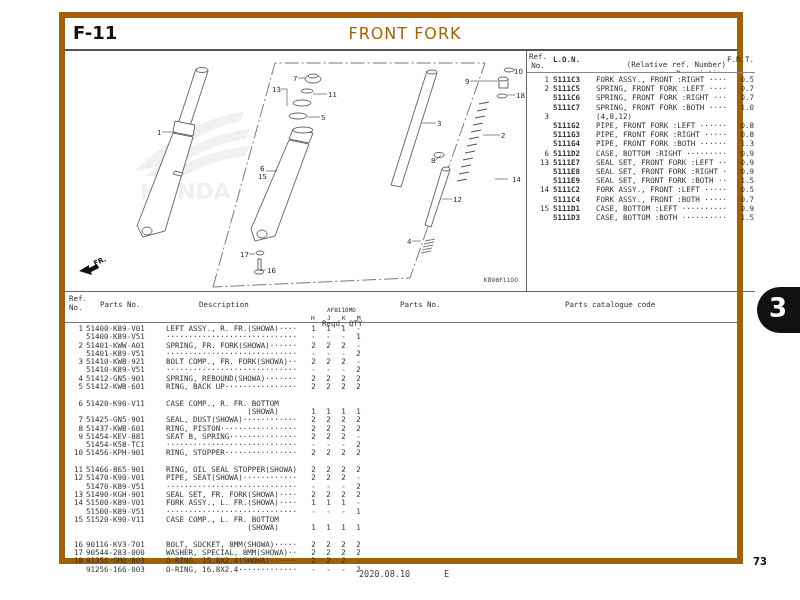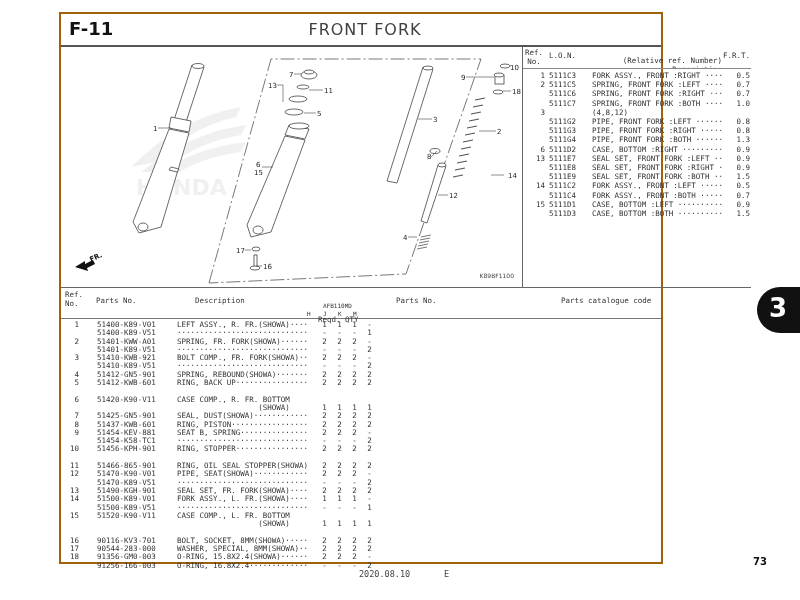--- a/index.html
+++ b/index.html
@@ -1,38 +1,38 @@
 <!DOCTYPE html>
 <html><head>
 <meta charset="utf-8">
 <style>
   html, body { margin:0; padding:0; background:#ffffff; }
   body { width:800px; height:600px; position:relative; overflow:hidden; font-family:"DejaVu Sans Mono", monospace; color:#333; }
-  .frame { position:absolute; left:59px; top:12px; width:604px; height:552px; border:2px solid #a16207; box-sizing:border-box; }
+  .frame { position:absolute; left:59px; top:12px; width:684px; height:552px; border:6px solid #a16207; box-sizing:border-box; }
   .hdr { position:absolute; left:0; top:0; width:100%; height:33px; border-bottom:2px solid #555; box-sizing:border-box; }
   .sec-code { position:absolute; left:8px; top:4px; font-family:"DejaVu Sans", sans-serif; font-weight:bold; font-size:18px; color:#111; }
-  .title { position:absolute; left:8px; right:0; top:6px; text-align:center; font-family:"DejaVu Sans", sans-serif; font-size:16px; letter-spacing:1px; color:#404040; }
+  .title { position:absolute; left:8px; right:0; top:6px; text-align:center; font-family:"DejaVu Sans", sans-serif; font-size:16px; letter-spacing:1px; color:#a16207; }
   .diagram { position:absolute; left:0; top:33px; width:462px; height:241px; border-right:1.5px solid #666; border-bottom:1.5px solid #666; box-sizing:border-box; }
   .ref-panel { position:absolute; left:462px; top:33px; width:228px; height:241px; border-bottom:1.5px solid #666; box-sizing:border-box; font-size:7.5px; line-height:9.2px; }
   .ref-head { display:flex; border-bottom:1px solid #888; height:22px; padding:2px 0 0 0; box-sizing:border-box; }
   .ref-head div { font-size:7.5px; color:#333; line-height:8.5px; }
   .ref-row { display:flex; white-space:pre; }
   .c-no { width:22px; text-align:right; }
-  .c-lon { width:40px; padding-left:4px; }
+  .c-lon { width:40px; padding-left:4px;font-weight:bold; }
   .c-desc { width:130px; padding-left:3px; overflow:hidden; }
   .c-frt { width:28px; text-align:right; }
   .fig-code { position:absolute; right:8px; bottom:8px; font-family:"DejaVu Sans", sans-serif; font-size:6px; color:#444; }
   .parts { position:absolute; left:0; top:274px; width:100%; }
   .p-head { position:relative; height:30px; border-bottom:1.5px solid #777; font-size:7.5px; }
   .p-head span { position:absolute; color:#333; }
   .p-body { padding-top:2px; font-size:7.5px; line-height:8.3px; }
   .p-row { display:flex; white-space:pre; height:8.3px; }
   .p-row.gap { height:8.3px; }
   .p-ref { width:18px; text-align:right; }
-  .p-num { width:78px; padding-left:18px; }
+  .p-num { width:78px; padding-left:3px; }
   .p-desc { width:140px; padding-left:2px; overflow:hidden; }
   .p-q { width:15px; text-align:center; }
   .tab3 { position:absolute; left:757px; top:287px; width:50px; height:46px; background:#111; border-radius:23px 0 0 23px; }
   .tab3 span { position:absolute; left:12px; top:6px; color:#fff; font-family:"DejaVu Sans", sans-serif; font-weight:bold; font-size:26px; }
   .pageno { position:absolute; left:753px; top:556px; font-family:"DejaVu Sans", sans-serif; font-weight:bold; font-size:10px; color:#111; }
   .footer-date { position:absolute; left:359px; top:569px; font-size:8.5px; color:#444; }
   .footer-ed { position:absolute; left:444px; top:569px; font-size:8.5px; color:#444; }
 </style>
 </head>
 <body>

